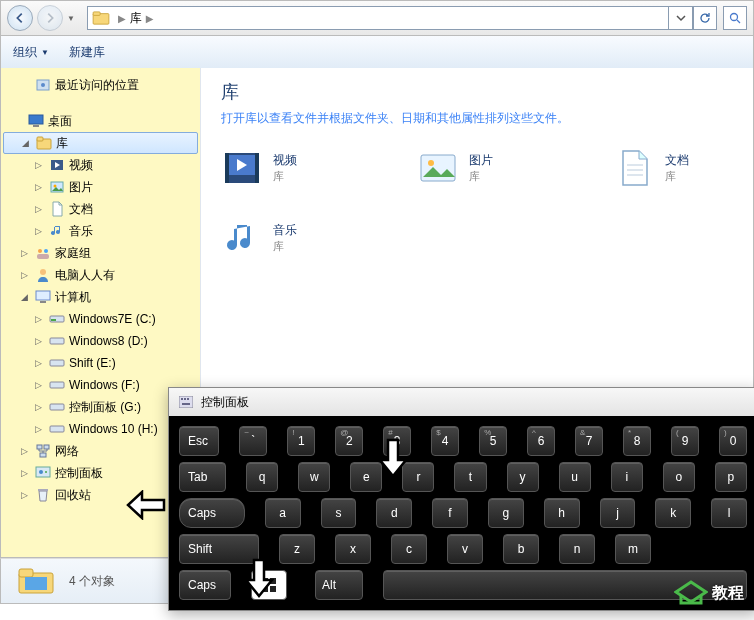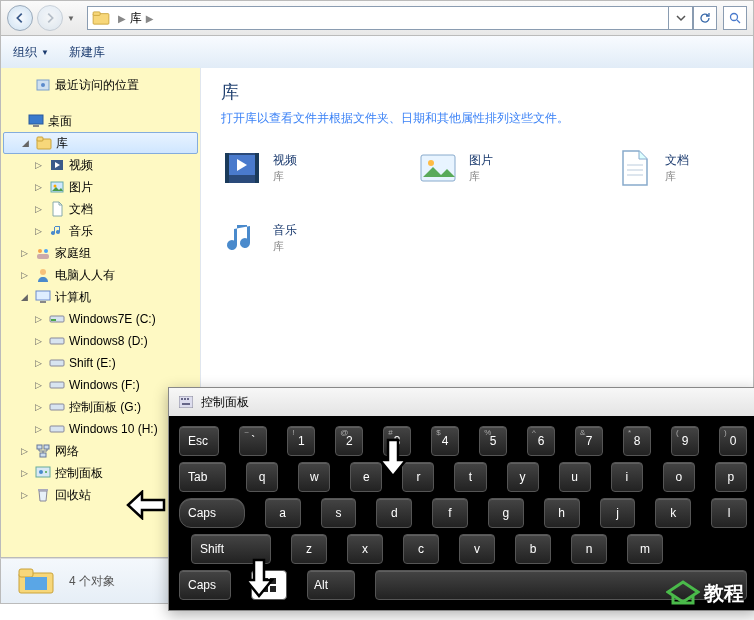--- a/index.html
+++ b/index.html
@@ -52,28 +52,28 @@
 
 
 .osk { position: absolute; left: 168px; top: 387px; width: 590px; background: #ccc; border: 1px solid #888; box-shadow: 0 4px 14px rgba(0,0,0,0.3); }
 .osk-title { height: 28px; background: linear-gradient(#f7f7f7, #e4e4e4); display: flex; align-items: center; padding: 0 10px; gap: 8px; font-size: 12px; }
 .osk-kb { background: #000; padding: 10px; display: flex; flex-direction: column; gap: 6px; }
 .krow { display: flex; gap: 20px; }
 .key { background: linear-gradient(#444, #222); border: 1px solid #555; border-radius: 4px; color: #fff; height: 30px; display: flex; align-items: center; justify-content: center; font-size: 12px; position: relative; box-shadow: inset 0 1px 0 rgba(255,255,255,0.15); }
 .key .sup { position: absolute; top: 1px; left: 4px; font-size: 8px; color: #aaa; }
 .key.wide1 { width: 52px; justify-content: flex-start; padding-left: 8px; }
 .key.wide2 { width: 66px; justify-content: flex-start; padding-left: 8px; border-radius: 12px; }
-.key.wide3 { width: 80px; justify-content: flex-start; padding-left: 8px; margin-left: 12px; }
+.key.wide3 { width: 80px; justify-content: flex-start; padding-left: 8px; }
 .key.win { background: #fff; color: #222; width: 36px; }
 .key.std { width: 36px; }
 .key.num { width: 38px; }
-.key.alt { width: 48px; justify-content: flex-start; padding-left: 6px; }
-
-
-.wm { position: absolute; right: 10px; bottom: 12px; color: #fff; font-weight: bold; font-size: 20px; z-index: 60; display: flex; align-items: center; gap: 4px; text-shadow: 0 0 3px #000; }
+.key.alt { width: 48px; justify-content: flex-start; padding-left: 6px; margin-left: 8px; }
+
+
+.wm { position: absolute; right: 10px; bottom: 12px; color: #fff; font-weight: bold; font-size: 16px; z-index: 60; display: flex; align-items: center; gap: 4px; text-shadow: 0 0 3px #000; }
 
 
 svg { display: block; }
 </style>
 </head>
 <body>
 
 <div class="navbar">
   <div class="nav-btn">
     <svg viewBox="0 0 16 16">

